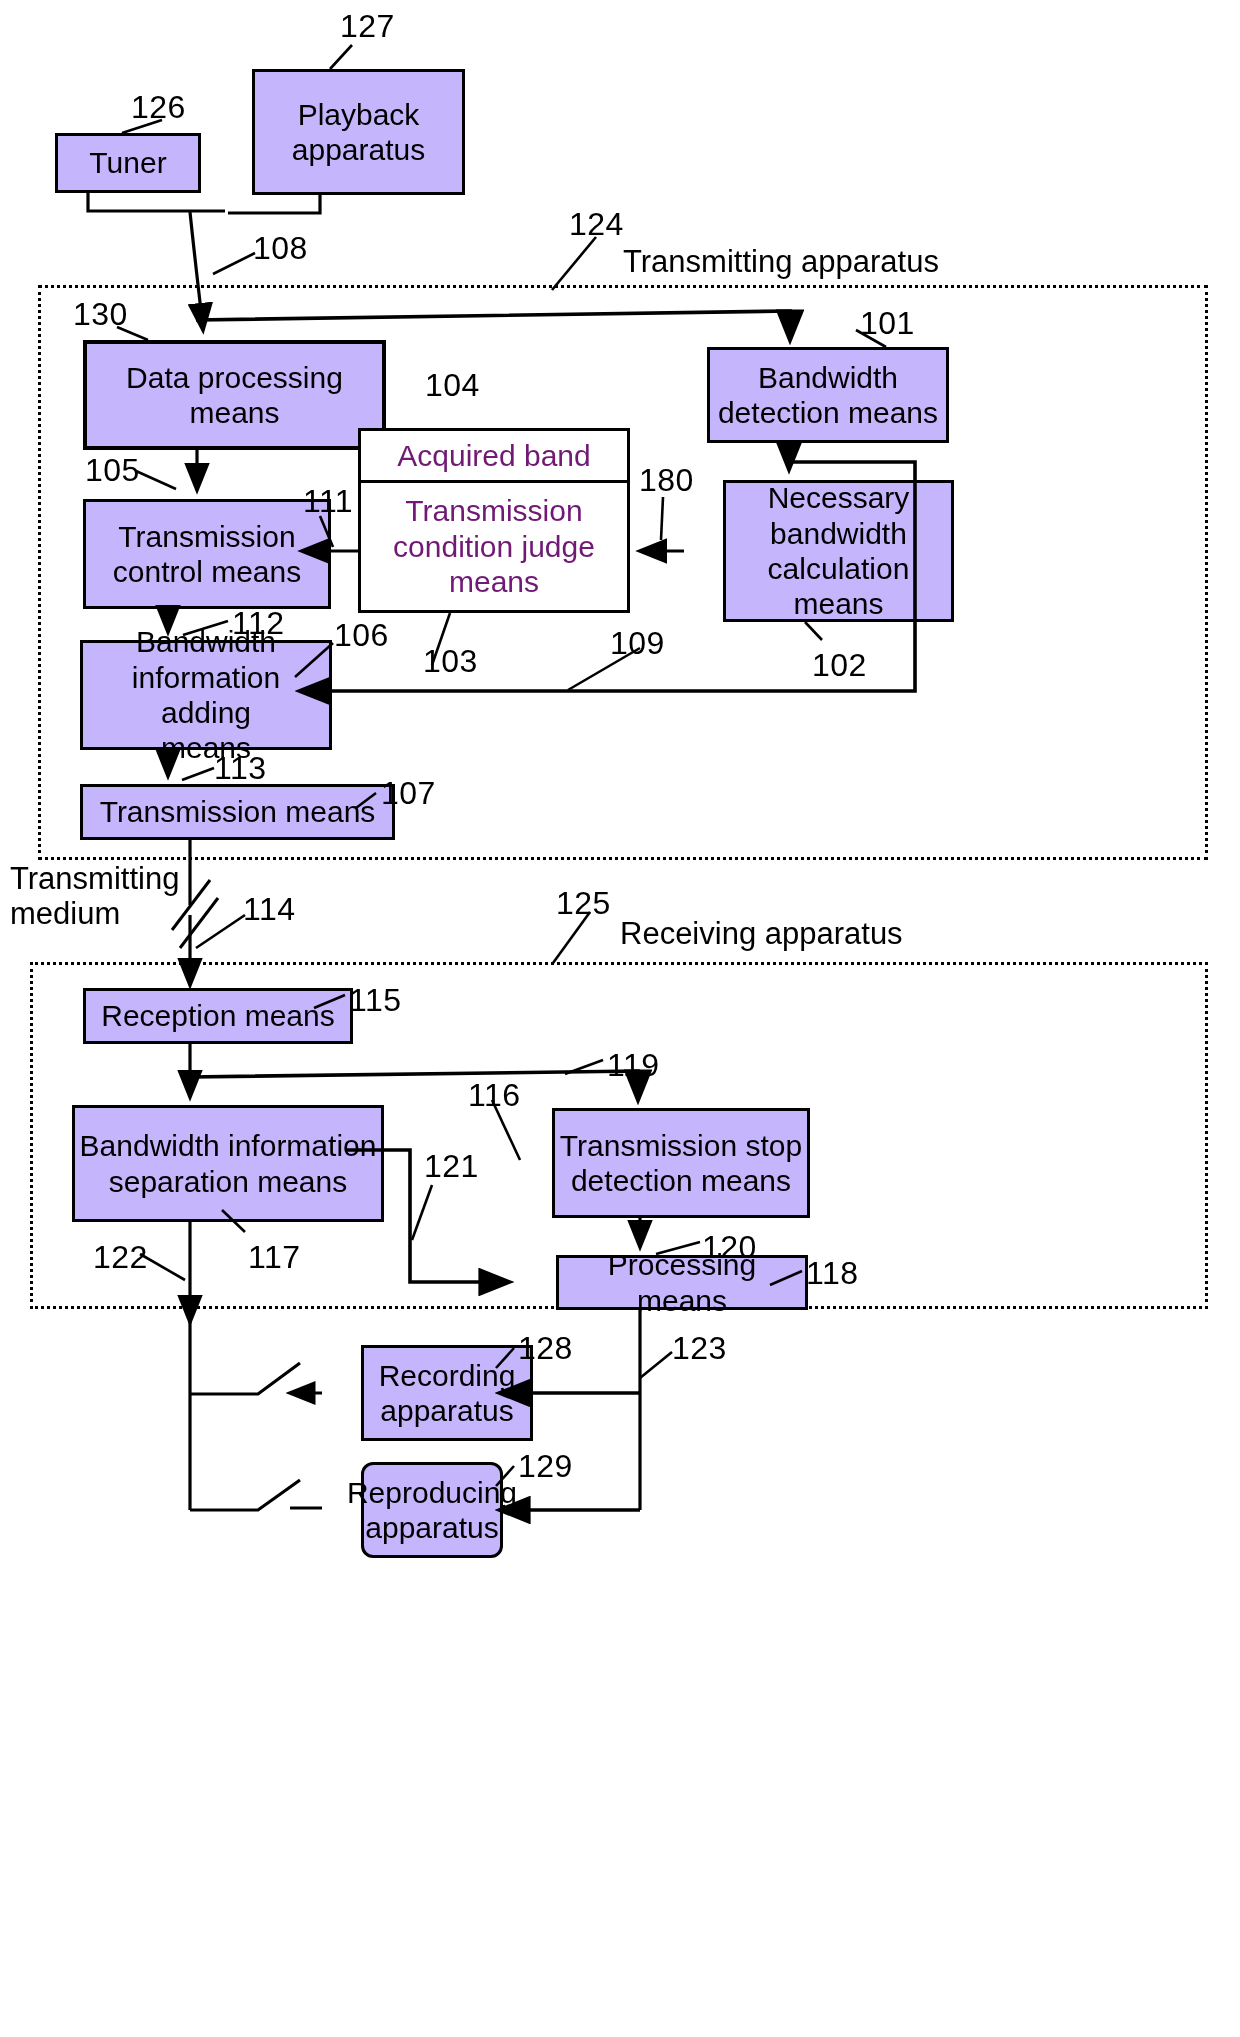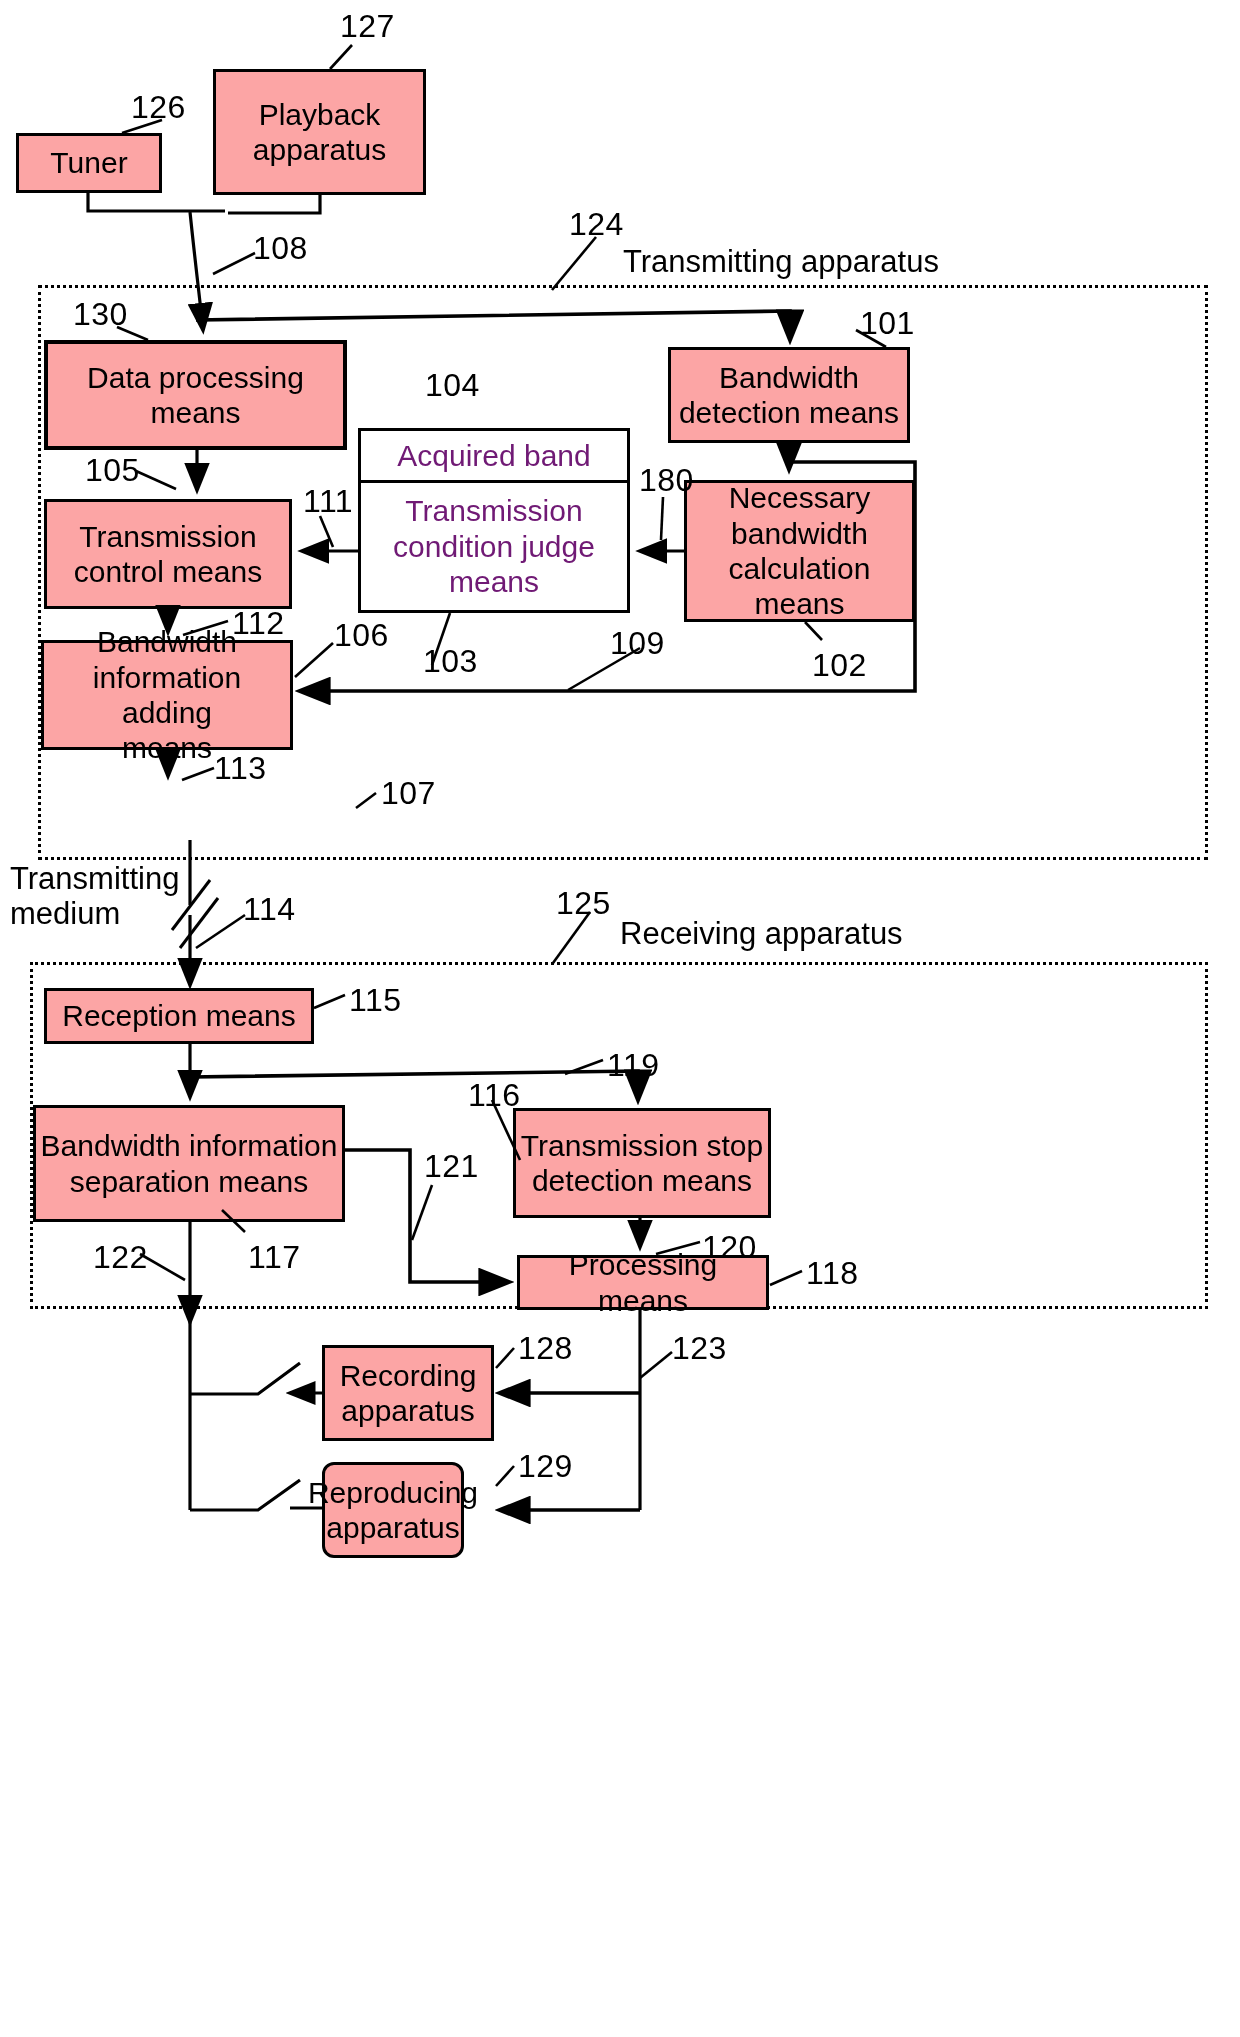--- a/index.html
+++ b/index.html
@@ -11,30 +11,31 @@
     position: relative;
     width: 1240px;
     height: 2037px;
     background: #ffffff;
     font-family: "Liberation Sans", sans-serif;
     overflow: hidden;
   }
   .box {
     position: absolute;
     border: 3px solid #000;
-    background: #fca5a5;
+    background: #c4b5fd;
     display: flex;
     align-items: center;
     justify-content: center;
     text-align: center;
     box-sizing: border-box;
     color: #000;
     line-height: 1.18;
     font-size: 30px;
     padding: 2px 4px;
+    margin-left: 39px;
   }
   .box.thick { border-width: 4px; }
   .split-box {
     position: absolute;
     border: 3px solid #000;
     background: #fff;
     box-sizing: border-box;
     display: flex;
     flex-direction: column;
     color: #701a75;
@@ -134,20 +135,23 @@
 bandwidth
 calculation means</span>
   </div>
 
   <div class="box" style="left:41px; top:640px; width:252px; height:110px;">
     <span style="white-space:pre-line;">Bandwidth
 information adding
 means</span>
   </div>
 
+  <div class="box" style="left:41px; top:784px; width:315px; height:56px;">
+    <span>Transmission means</span>
+  </div>
 
   <div class="box" style="left:33px; top:1105px; width:312px; height:117px;">
     <span style="white-space:pre-line;">Bandwidth information
 separation means</span>
   </div>
 
   <div class="box" style="left:44px; top:988px; width:270px; height:56px;">
     <span>Reception means</span>
   </div>
 

